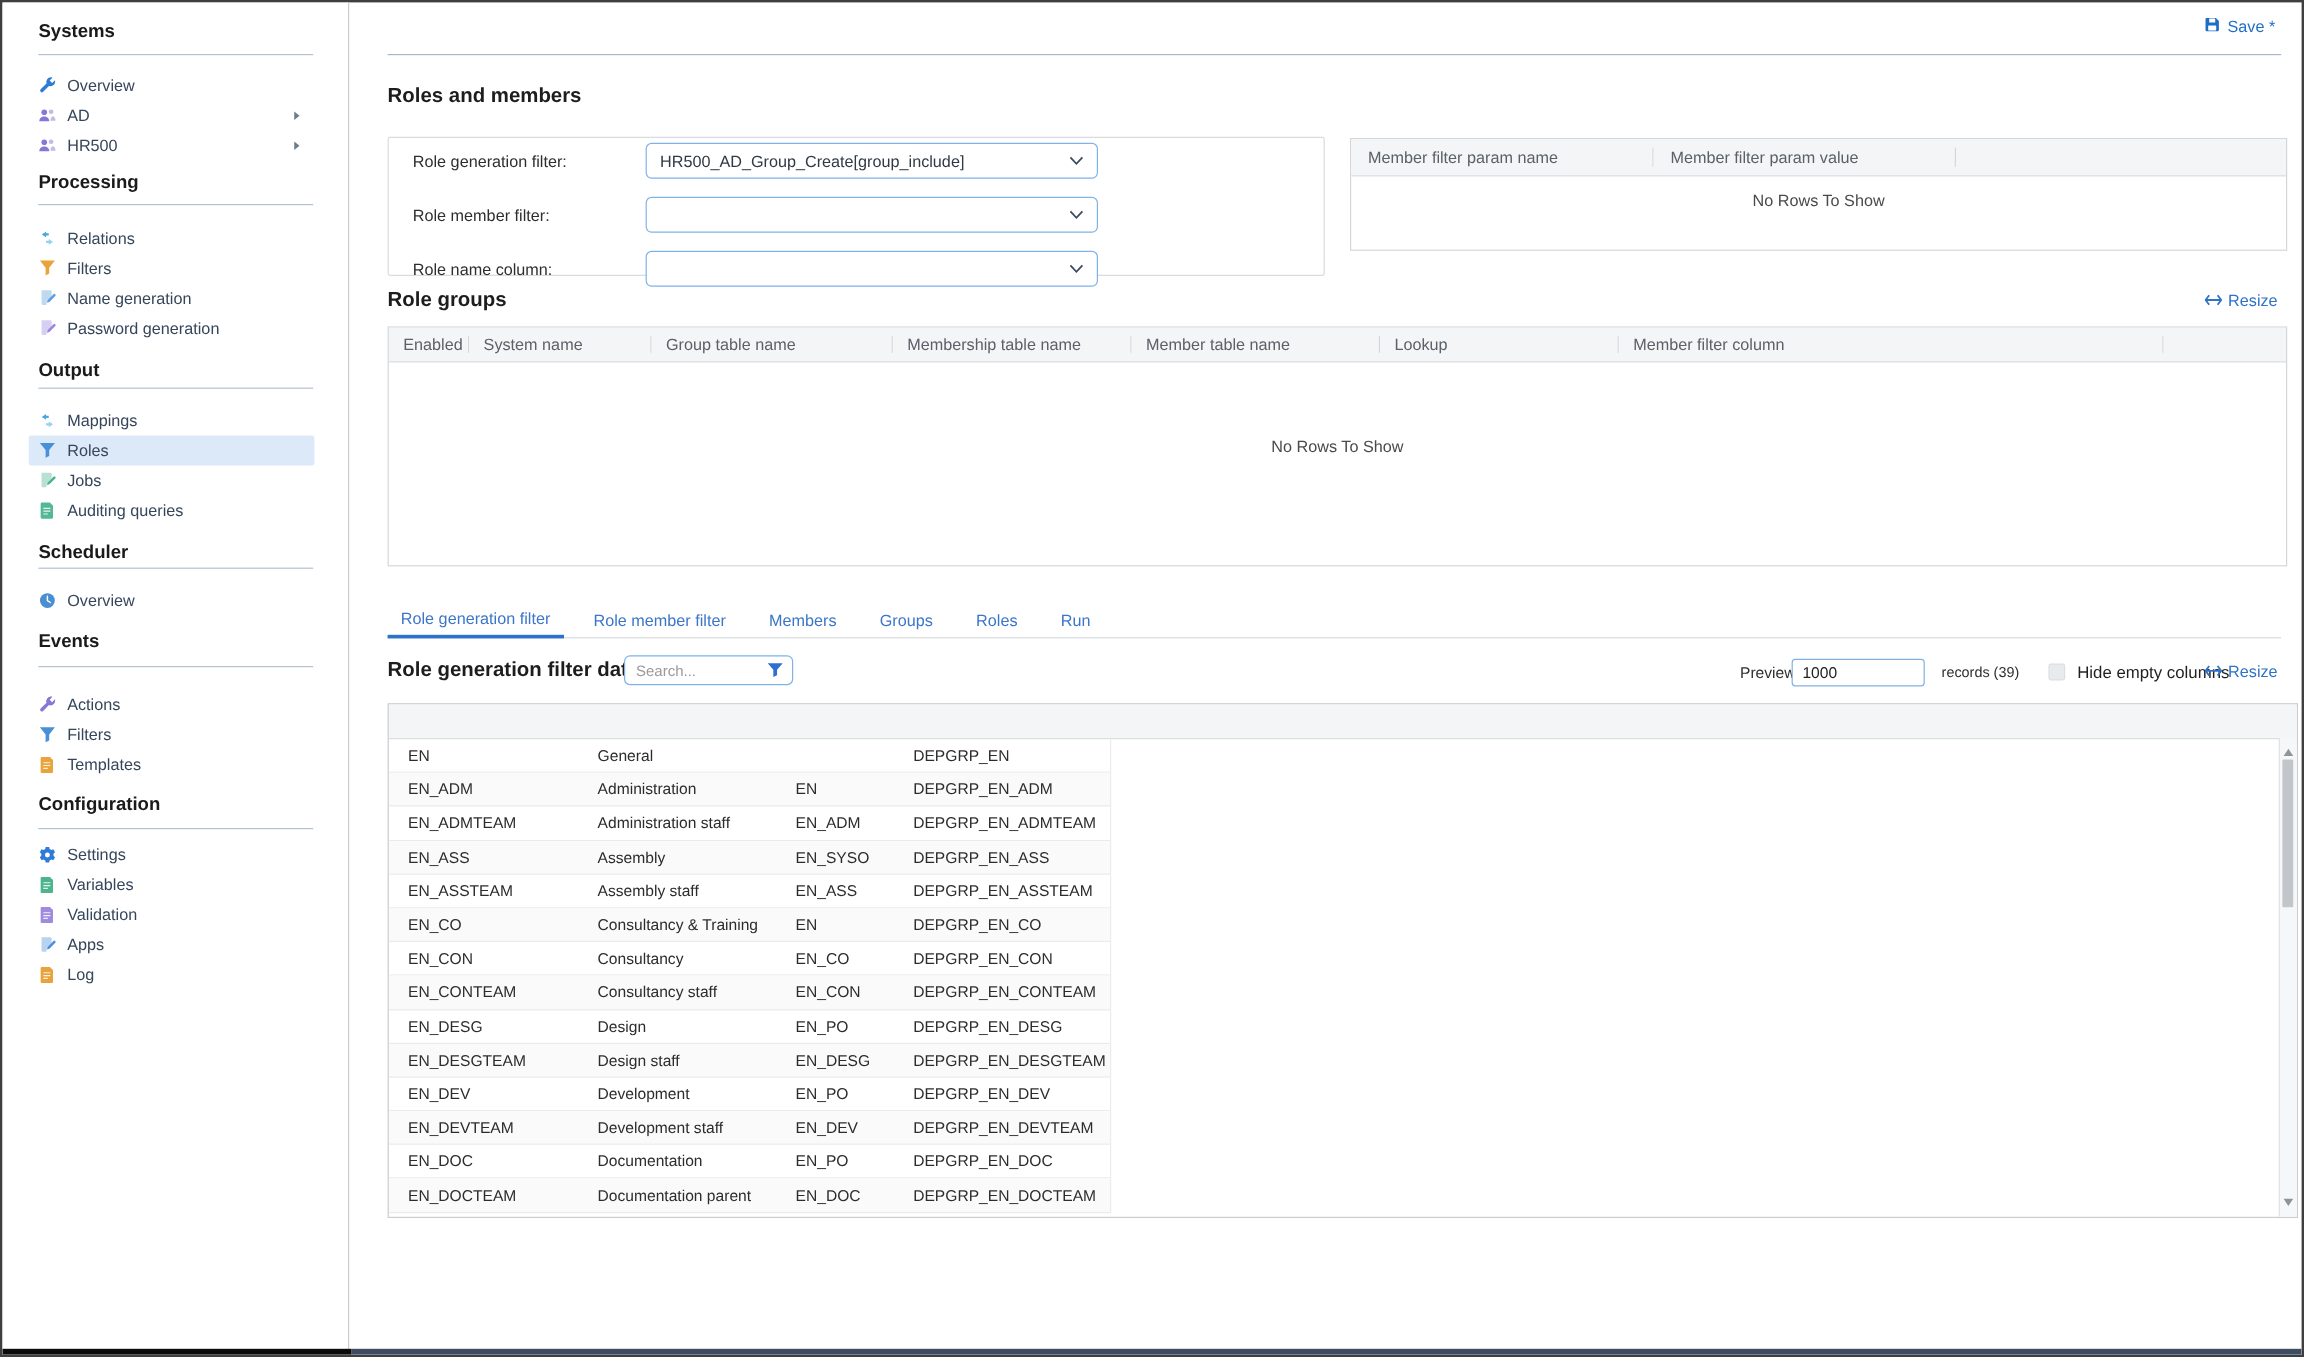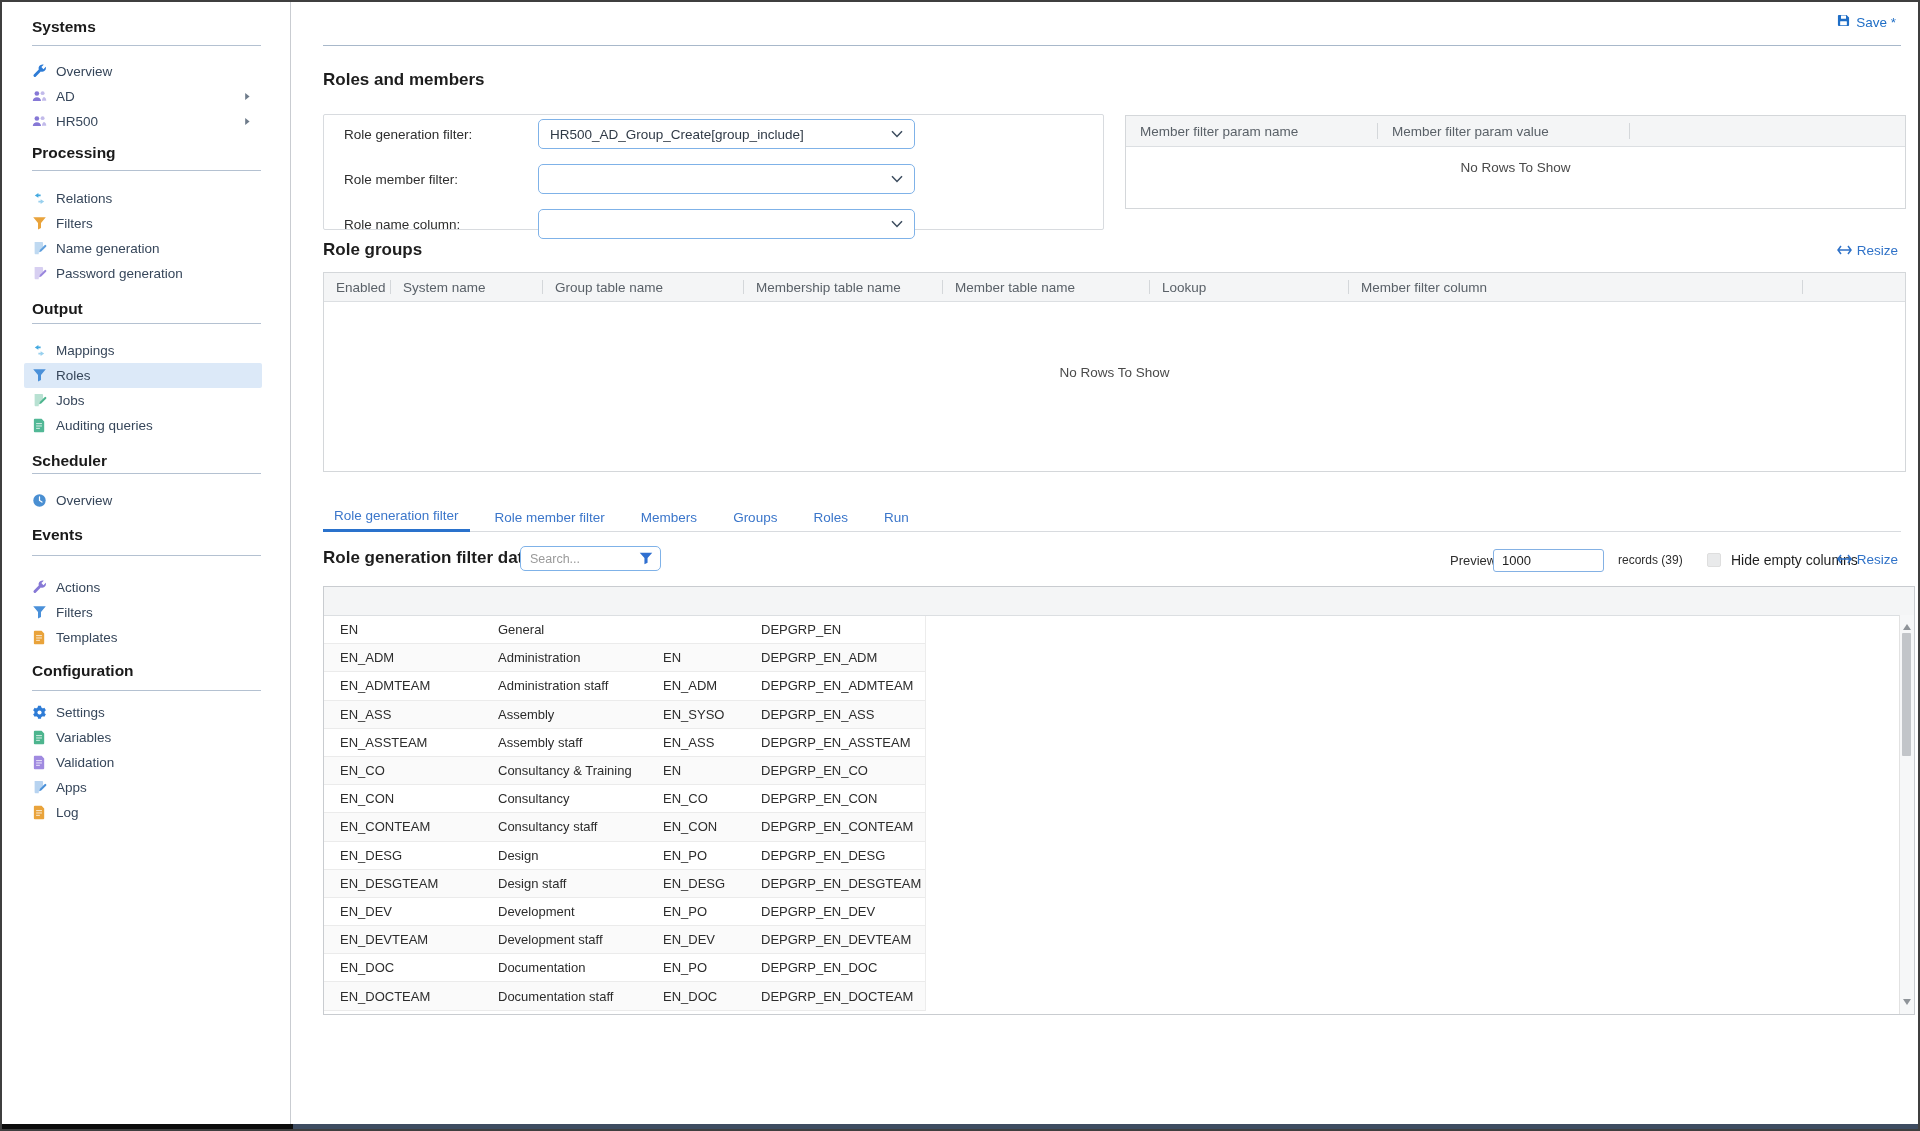--- a/index.html
+++ b/index.html
@@ -540,21 +540,21 @@
           <div class="cell" style="width: 174px; padding-left: 14px;">DEPGRP_EN_DEVTEAM</div>
         </div>
         <div class="row">
           <div class="cell" style="width: 163px; padding-left: 16px;">EN_DOC</div>
           <div class="cell" style="width: 165px; padding-left: 11px;">Documentation</div>
           <div class="cell" style="width: 95px; padding-left: 11px;">EN_PO</div>
           <div class="cell" style="width: 174px; padding-left: 14px;">DEPGRP_EN_DOC</div>
         </div>
         <div class="row">
           <div class="cell" style="width: 163px; padding-left: 16px;">EN_DOCTEAM</div>
-          <div class="cell" style="width: 165px; padding-left: 11px;">Documentation staff</div>
+          <div class="cell" style="width: 165px; padding-left: 11px;">Documentation parent</div>
           <div class="cell" style="width: 95px; padding-left: 11px;">EN_DOC</div>
           <div class="cell" style="width: 174px; padding-left: 14px;">DEPGRP_EN_DOCTEAM</div>
         </div>
       </div>
     <div class="vscroll">
       <span class="vs-up"></span>
       <span class="vs-thumb"></span>
       <span class="vs-down"></span>
     </div>
   </div>

